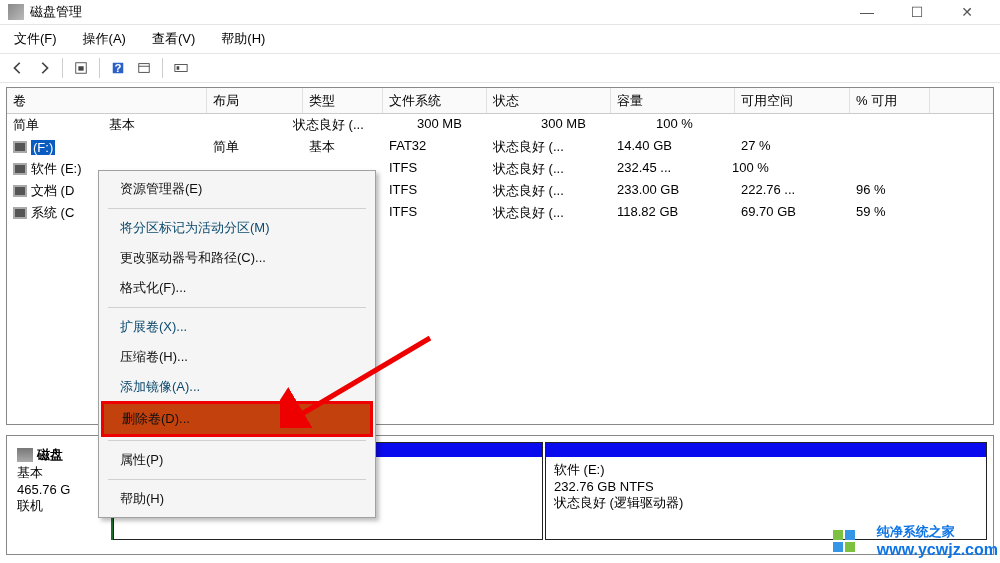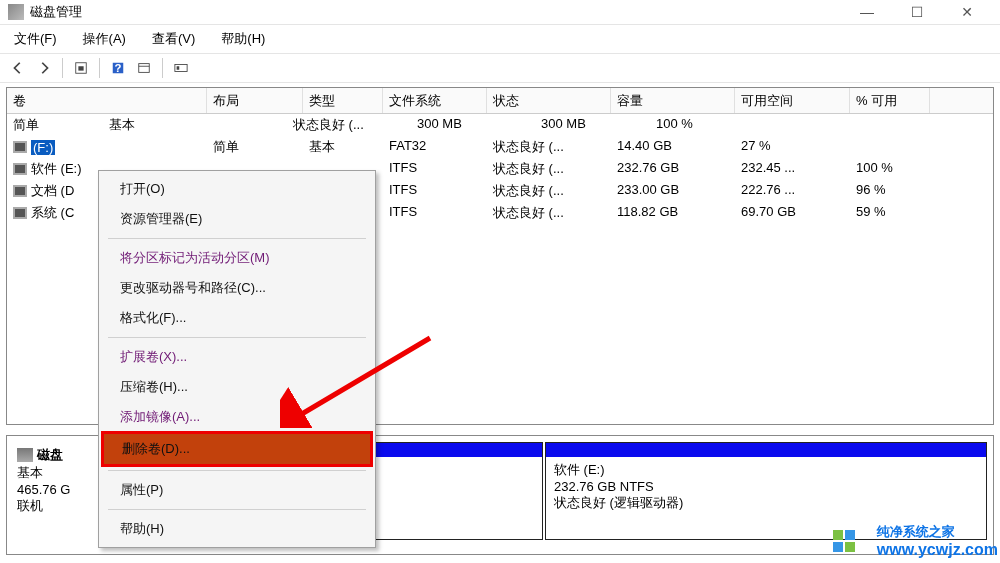--- a/index.html
+++ b/index.html
@@ -32,21 +32,21 @@
     .col-status { width: 124px; }
     .col-cap { width: 124px; }
     .col-free { width: 115px; }
     .col-pct { width: 80px; }
     .drive-icon { width: 14px; height: 12px; background: #aaa; position: relative; }
     .drive-icon::after { content: ""; position: absolute; inset: 2px; background: #555; }
     .row-selected .selected-label { background: #0a5cc0; color: #fff; padding: 0 2px; }
     
     .context-menu { position: absolute; left: 98px; top: 170px; width: 278px; background: #f5f5f5; border: 1px solid #a0a0a0; box-shadow: 3px 3px 4px rgba(0,0,0,0.25); z-index: 20; padding: 3px; }
     .ctx-item { padding: 6px 18px; cursor: default; color: #111; }
-    .ctx-item.disabled { color: #701a75; }
+    .ctx-item.disabled { color: #0c4a6e; }
     .ctx-sep { height: 1px; background: #d0d0d0; margin: 4px 6px; }
     .ctx-highlight { background: #c2410c; border: 2px solid #e00; outline: 1px solid #e00; outline-offset: 0; }
     
     .arrow-anno { position: absolute; left: 280px; top: 328px; width: 160px; height: 100px; z-index: 30; pointer-events: none; }
     
     .disk-panel { border: 1px solid #888; margin: 10px 6px 0 6px; height: 120px; display: flex; flex-direction: column; overflow: hidden; }
     .disk-row { display: flex; height: 110px; padding: 6px; gap: 8px; }
     .disk-info { width: 90px; padding: 4px; }
     .disk-info .di-title { font-weight: bold; display: flex; align-items: center; gap: 4px; text-align: right; }
     .disk-bar-icon { width: 16px; height: 14px; background: linear-gradient(#777, #aaa); }
@@ -160,21 +160,20 @@
 
     <div class="list-row">
       <div class="col col-vol">
           <span class="drive-icon"></span>
           <span>软件 (E:)</span>
         </div>
       <div class="col col-layout"></div>
       <div class="col col-type"></div>
       <div class="col col-fs">ITFS</div>
       <div class="col col-status">状态良好 (...</div>
-      <div class="col col-cap">232.76 GB</div>
       <div class="col col-free">232.45 ...</div>
       <div class="col col-pct">100 %</div>
     </div>
 
     <div class="list-row">
       <div class="col col-vol">
           <span class="drive-icon"></span>
           <span>文档 (D</span>
         </div>
       <div class="col col-layout"></div>
@@ -196,21 +195,20 @@
       <div class="col col-fs">ITFS</div>
       <div class="col col-status">状态良好 (...</div>
       <div class="col col-cap">118.82 GB</div>
       <div class="col col-free">69.70 GB</div>
       <div class="col col-pct">59 %</div>
     </div>
   </div>
 </div>
 
 <div class="context-menu">
-  <div class="ctx-item">打开(O)</div>
   <div class="ctx-item">资源管理器(E)</div>
   <div class="ctx-sep"></div>
   <div class="ctx-item disabled">将分区标记为活动分区(M)</div>
   <div class="ctx-item">更改驱动器号和路径(C)...</div>
   <div class="ctx-item">格式化(F)...</div>
   <div class="ctx-sep"></div>
   <div class="ctx-item disabled">扩展卷(X)...</div>
   <div class="ctx-item">压缩卷(H)...</div>
   <div class="ctx-item disabled">添加镜像(A)...</div>
   <div class="ctx-item ctx-highlight">删除卷(D)...</div>

